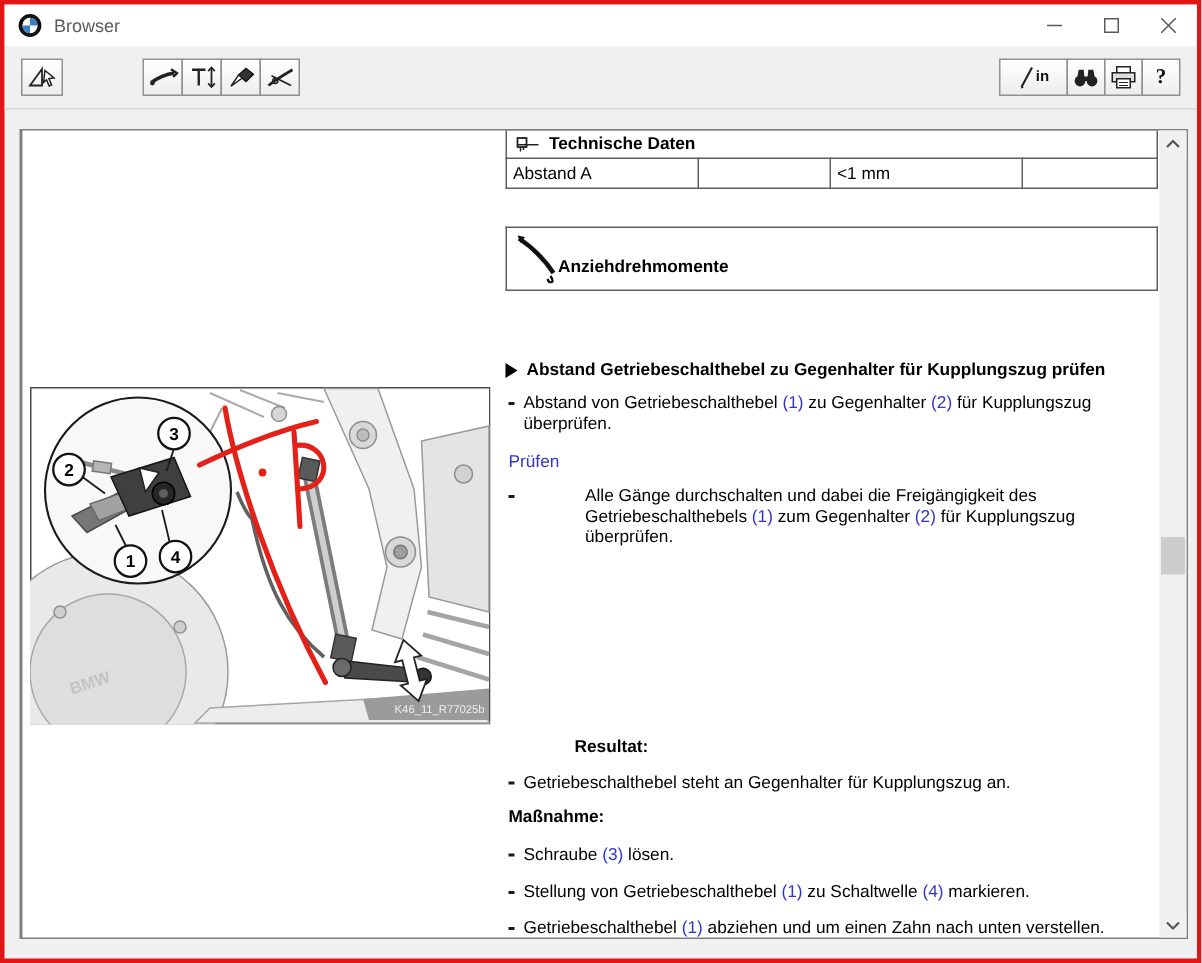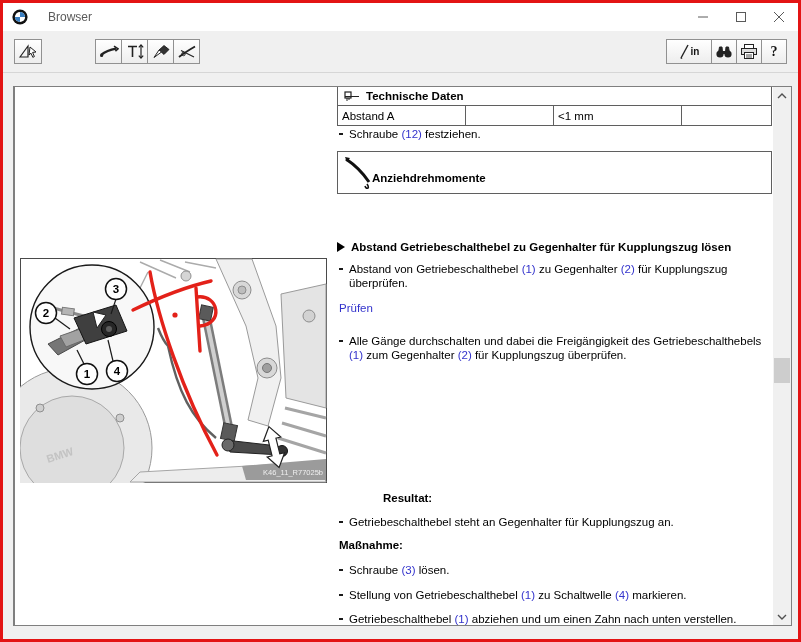--- a/index.html
+++ b/index.html
@@ -5,21 +5,21 @@
   html,body{margin:0;padding:0;background:#fff;}
   *{box-sizing:border-box;}
   .app{
     position:relative;width:801px;height:642px;
     border:3px solid #e31414;background:#f0f0f0;
     font-family:"Liberation Sans",sans-serif;overflow:hidden;
   }
   
   .titlebar{position:absolute;left:0;top:0;right:0;height:28px;background:#ffffff;display:flex;align-items:center;}
   .app-icon{width:16px;height:16px;margin-left:9px;flex:0 0 auto;}
-  .title-text{margin-left:20px;font-size:12px;color:#5a5a5a;}
+  .title-text{margin-left:8px;font-size:12px;color:#5a5a5a;}
   .win-controls{position:absolute;right:0;top:0;height:28px;display:flex;}
   .win-btn{width:38px;height:28px;display:flex;align-items:center;justify-content:center;cursor:default;}
   
   .toolbar{position:absolute;left:0;top:28px;right:0;height:42px;background:#f0f0f0;border-bottom:1px solid #d6d6d6;}
   .tb-btn{
     position:absolute;top:8px;height:25px;width:28px;
     background:linear-gradient(#ffffff,#ededed);
     border:1px solid #919191;display:flex;align-items:center;justify-content:center;
   }
   .tb-group .tb-btn{position:relative;top:0;margin-left:-1px;}
@@ -181,24 +181,20 @@
       </tr>
       <tr style="height:20px;">
         <td>Abstand A</td>
         <td></td>
         <td>&lt;1 mm</td>
         <td></td>
       </tr>
     </tbody>
       </table>
 
-    <div class="para docpos" style="left:324px;top:41px;">
-      <span class="bullet-dash"></span>
-      <span><span>Schraube </span><span class="ref">(12)</span><span> festziehen.</span></span>
-    </div>
 
     <table class="doc-table docpos" style="left:322px;top:64px;width:434px;">
       <colgroup>
           <col style="width:216px">
           <col style="width:128px">
           <col style="width:90px">
         </colgroup>
       <tbody>
           <tr>
         <td colspan="3" style="padding:0;">
@@ -212,31 +208,31 @@
             </div>
             <span class="torque-label">Anziehdrehmomente</span>
           </div>
         </td>
       </tr>
     </tbody>
       </table>
 
     <div class="main-heading docpos" style="left:322px;top:154px;">
       <span class="tri-right"></span>
-      <span>Abstand Getriebeschalthebel zu Gegenhalter für Kupplungszug lösen</span>
+      <span>Abstand Getriebeschalthebel zu Gegenhalter für Kupplungszug prüfen</span>
     </div>
 
     <div class="para docpos" style="left:324px;top:176px;">
       <span class="bullet-dash"></span>
       <span><span>Abstand von Getriebeschalthebel </span><span class="ref">(1)</span><span> zu Gegenhalter </span><span class="ref">(2)</span><span> für Kupplungszug überprüfen.</span></span>
     </div>
 
     <div class="blue-label docpos" style="left:324px;top:215px;">Prüfen</div>
 
-    <div class="para docpos" style="left:324px;top:248px;">
+    <div class="para docpos" style="left:324px;top:238px;gap:41px;">
       <span class="bullet-dash"></span>
       <span><span>Alle Gänge durchschalten und dabei die Freigängigkeit des Getriebeschalthebels </span><span class="ref">(1)</span><span> zum Gegenhalter </span><span class="ref">(2)</span><span> für Kupplungszug überprüfen.</span></span>
     </div>
 
     <div class="bold-label docpos" style="left:324px;top:405px;padding-left:44px;">Resultat:</div>
     <div class="para docpos" style="left:324px;top:429px;">
       <span class="bullet-dash"></span>
       <span><span>Getriebeschalthebel steht an Gegenhalter für Kupplungszug an.</span></span>
     </div>
 

